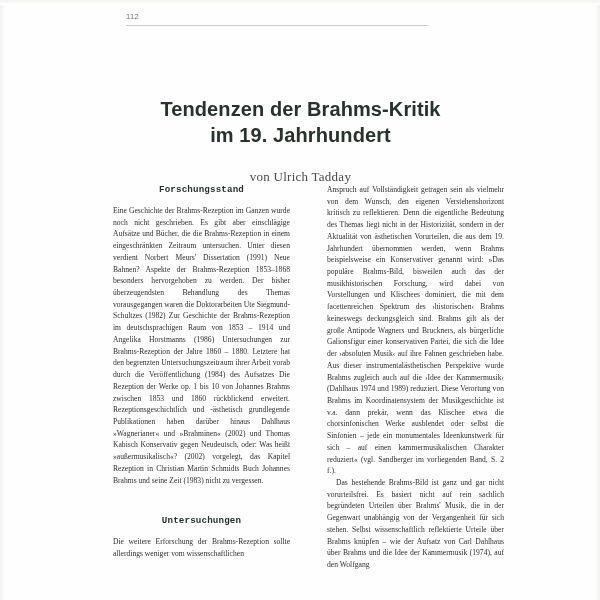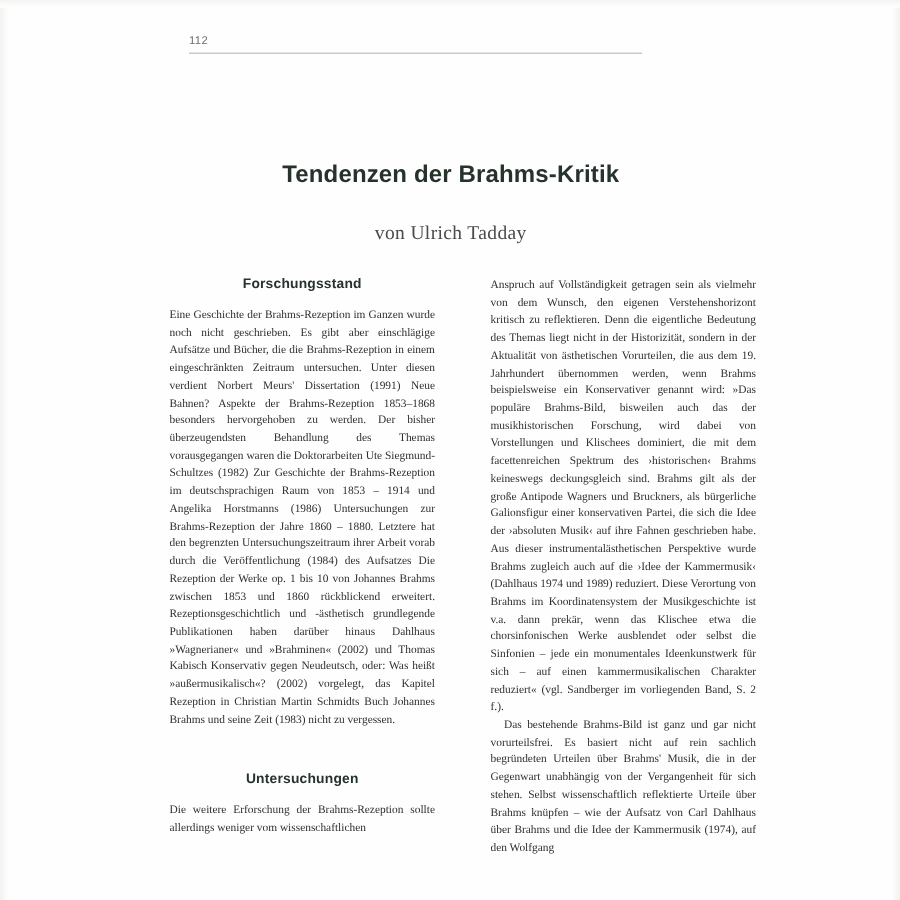--- a/index.html
+++ b/index.html
@@ -35,21 +35,21 @@
   .page-edge-top {
     position: absolute;
     left: 0; right: 0; top: 0; height: 5px;
     background: linear-gradient(to bottom, #f4f4f2, #ffffff);
   }
 
   
   .running-head {
     position: absolute;
     left: 126px;
-    top: 22px;
+    top: 12px;
     width: 302px;
     height: 16px;
   }
   .folio {
     position: absolute;
     left: 0;
     top: 0;
     font-family: "Liberation Sans", sans-serif;
     font-size: 7.5px;
     letter-spacing: 0.3px;
@@ -68,25 +68,25 @@
   .title-block {
     position: absolute;
     left: 113px;
     top: 96px;
     width: 375px;
     text-align: center;
   }
   .doc-title {
     font-family: "Liberation Sans", sans-serif;
     font-weight: bold;
-    font-size: 16px;
+    font-size: 20px;
     line-height: 1.32;
     color: #25332b;
     letter-spacing: 0.1px;
-    margin: 10px;
+    margin: 0;
   }
   .doc-title .t-line { display: block; }
   .byline {
     margin-top: 20px;
     font-family: "Liberation Serif", serif;
     font-size: 13px;
     color: #4a4a4a;
     letter-spacing: 0.25px;
   }
 
@@ -100,21 +100,21 @@
   }
   .col {
     position: absolute;
     top: 0;
     width: 177px;
   }
   .col-left  { left: 0px; }
   .col-right { left: 214px; }
 
   .section-head {
-    font-family: Liberation Sans, sans-serif;
+    font-family: Liberation Mono, monospace;
     font-weight: bold;
     font-size: 9.2px;
     color: #25332b;
     text-align: center;
     letter-spacing: 0.15px;
     margin: 0 0 10px 0;
   }
   .section-head.second {
     margin-top: 29px;
   }
@@ -142,20 +142,21 @@
   <div class="page-edge-top"></div>
 
   <div class="running-head">
     <div class="folio">112</div>
     <div class="head-rule"></div>
   </div>
 
   <div class="title-block">
     <h1 class="doc-title">
       <span class="t-line">Tendenzen der Brahms-Kritik</span>
+      <span class="t-line">im 19. Jahrhundert</span>
     </h1>
     <div class="byline">von Ulrich Tadday</div>
   </div>
 
   <div class="columns">
 
     <div class="col col-left">
       <h2 class="section-head">Forschungsstand</h2>
       <p class="body">Eine Geschichte der Brahms-Rezeption im Ganzen wurde noch nicht geschrieben. Es gibt aber einschlägige Aufsätze und Bücher, die die Brahms-Rezeption in einem eingeschränkten Zeitraum untersuchen. Unter diesen verdient Norbert Meurs' Dissertation (1991) Neue Bahnen? Aspekte der Brahms-Rezeption 1853–1868 besonders hervorgehoben zu werden. Der bisher überzeugendsten Behandlung des Themas vorausgegangen waren die Doktorarbeiten Ute Siegmund-Schultzes (1982) Zur Geschichte der Brahms-Rezeption im deutschsprachigen Raum von 1853 – 1914 und Angelika Horstmanns (1986) Untersuchungen zur Brahms-Rezeption der Jahre 1860 – 1880. Letztere hat den begrenzten Untersuchungszeitraum ihrer Arbeit vorab durch die Veröffentlichung (1984) des Aufsatzes Die Rezeption der Werke op. 1 bis 10 von Johannes Brahms zwischen 1853 und 1860 rückblickend erweitert. Rezeptionsgeschichtlich und -ästhetisch grundlegende Publikationen haben darüber hinaus Dahlhaus »Wagnerianer« und »Brahminen« (2002) und Thomas Kabisch Konservativ gegen Neudeutsch, oder: Was heißt »außermusikalisch«? (2002) vorgelegt, das Kapitel Rezeption in Christian Martin Schmidts Buch Johannes Brahms und seine Zeit (1983) nicht zu vergessen.</p>
       <h2 class="section-head second">Untersuchungen</h2>

